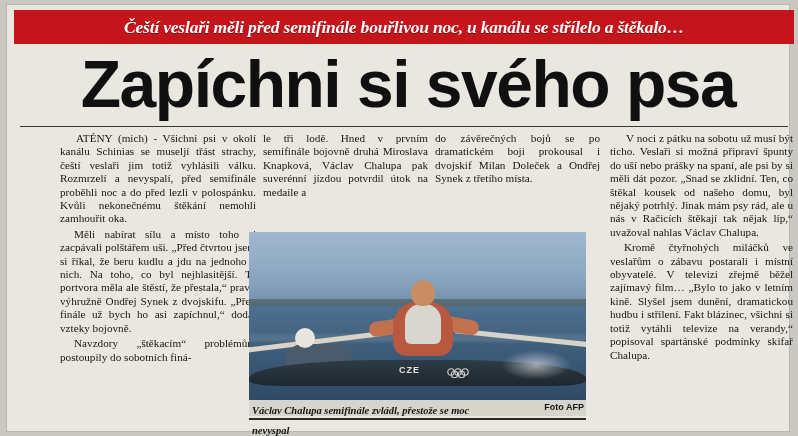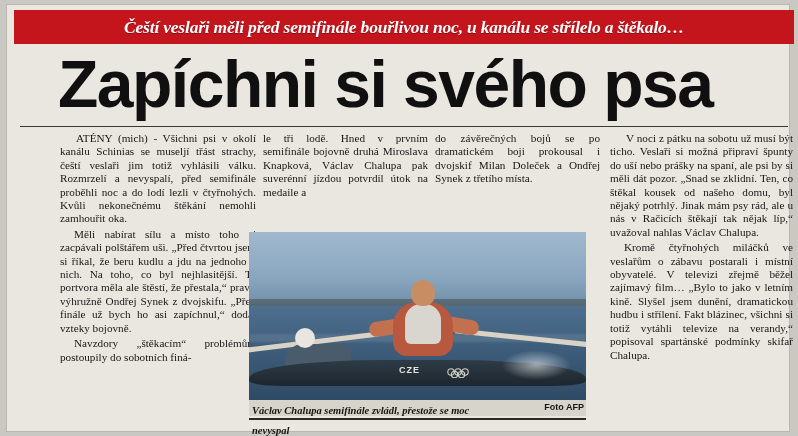--- a/index.html
+++ b/index.html
@@ -56,21 +56,21 @@
     top: 44px;
     width: 700px;
     height: 72px;
     color: #111010;
     font-family: "Liberation Sans", sans-serif;
     font-weight: bold;
     font-size: 66px;
     line-height: 72px;
     letter-spacing: -1.5px;
     white-space: nowrap;
-    text-align: left;
+    text-align: center;
   }
   .rule {
     position: absolute;
     left: 14px;
     top: 122px;
     width: 768px;
     height: 1px;
     background: #3a3834;
   }
   
@@ -303,21 +303,21 @@
       <div class="banner-text">Čeští veslaři měli před semifinále bouřlivou noc, u kanálu se střílelo a štěkalo…</div>
     </div>
 
     <div class="headline">Zapíchni si svého psa</div>
 
     <div class="rule"></div>
 
     <div class="cols">
 
       <div class="col col1">
-        <p class="first">ATÉNY (mich) - Všichni psi v okolí kanálu Schinias se museljí třást strachy, čeští veslaři jim totiž vyhlásili válku. Rozmrzelí a nevyspalí, před semifinále proběhli noc a do lodí lezli v čtyřnohých. Kvůli nekonečnému štěkání nemohli zamhouřit oka.</p>
+        <p class="first">ATÉNY (mich) - Všichni psi v okolí kanálu Schinias se museljí třást strachy, čeští veslaři jim totiž vyhlásili válku. Rozmrzelí a nevyspalí, před semifinále proběhli noc a do před lezli v polospánku. Kvůli nekonečnému štěkání nemohli zamhouřit oka.</p>
         <p>Měli nabírat sílu a místo toho si zacpávali polštářem uši. „Před čtvrtou jsem si říkal, že beru kudlu a jdu na jednoho z nich. Na toho, co byl nejhlasitější. Ta portvora měla ale štěstí, že přestala,“ pravil výhružně Ondřej Synek z dvojskifu. „Před finále už bych ho asi zapíchnul,“ dodal vzteky bojovně.</p>
         <p>Navzdory „štěkacím“ problémům postoupily do sobotních finá-</p>
       </div>
 
       <div class="col col2">
         <p style="text-indent:0">le tři lodě. Hned v prvním semifinále bojovně druhá Miroslava Knapková, Václav Chalupa pak suverénní jízdou potvrdil útok na medaile a</p>
       </div>
 
       <div class="col col4">
         <p class="first">V noci z pátku na sobotu už musí být ticho. Veslaři si možná připraví špunty do uší nebo prášky na spaní, ale psi by si měli dát pozor. „Snad se zklidní. Ten, co štěkal kousek od našeho domu, byl nějaký potrhlý. Jinak mám psy rád, ale u nás v Račicích štěkají tak nějak líp,“ uvažoval nahlas Václav Chalupa.</p>

